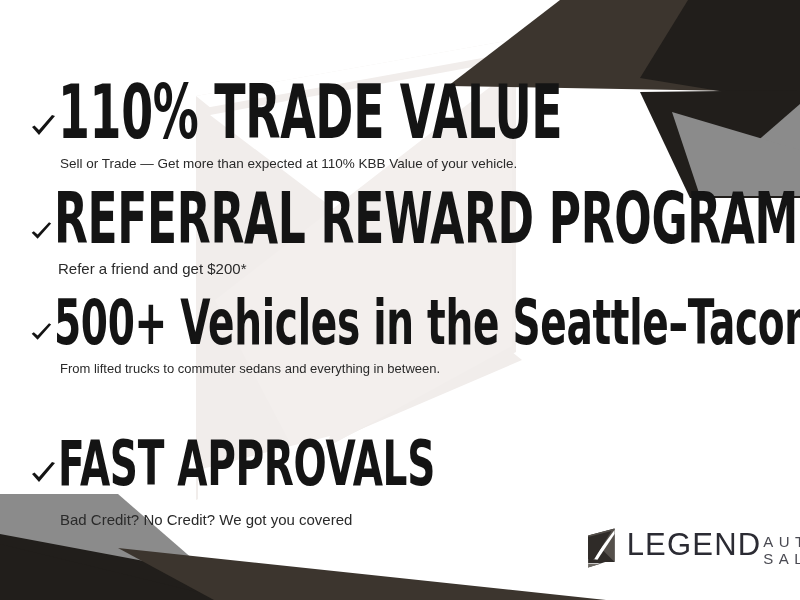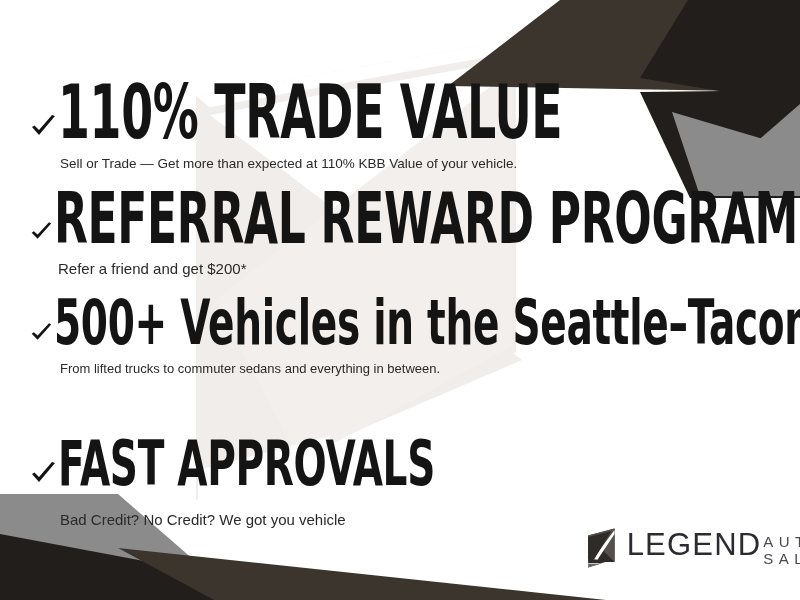--- a/index.html
+++ b/index.html
@@ -184,21 +184,21 @@
 
     <div class="feature" id="feature-approvals">
       <div class="feat-head">
         <span class="check">
           <svg width="26" height="26" viewBox="0 0 26 26">
             <path d="M2 13 L9 21 L25 2 L22 1 L9 16 L4.5 11.5 Z" fill="#141414"></path>
           </svg>
         </span>
         <span class="title">FAST APPROVALS</span>
       </div>
-      <div class="sub">Bad Credit? No Credit? We got you vehicle</div>
+      <div class="sub">Bad Credit? No Credit? We got you covered</div>
     </div>
 
   </div>
 
   <div id="brand">
     <svg id="brand-mark" width="42" height="52" viewBox="0 0 42 52">
       <polygon points="4,10 38,1 38,44 4,44" fill="#2f2b28"></polygon>
       <polygon points="4,10 38,1 38,44" fill="#55504b"></polygon>
       <polygon points="10,40 38,3 38,8 16,41" fill="#ffffff"></polygon>
       <polygon points="4,12 34,4 12,40 4,40" fill="#2f2b28"></polygon>

